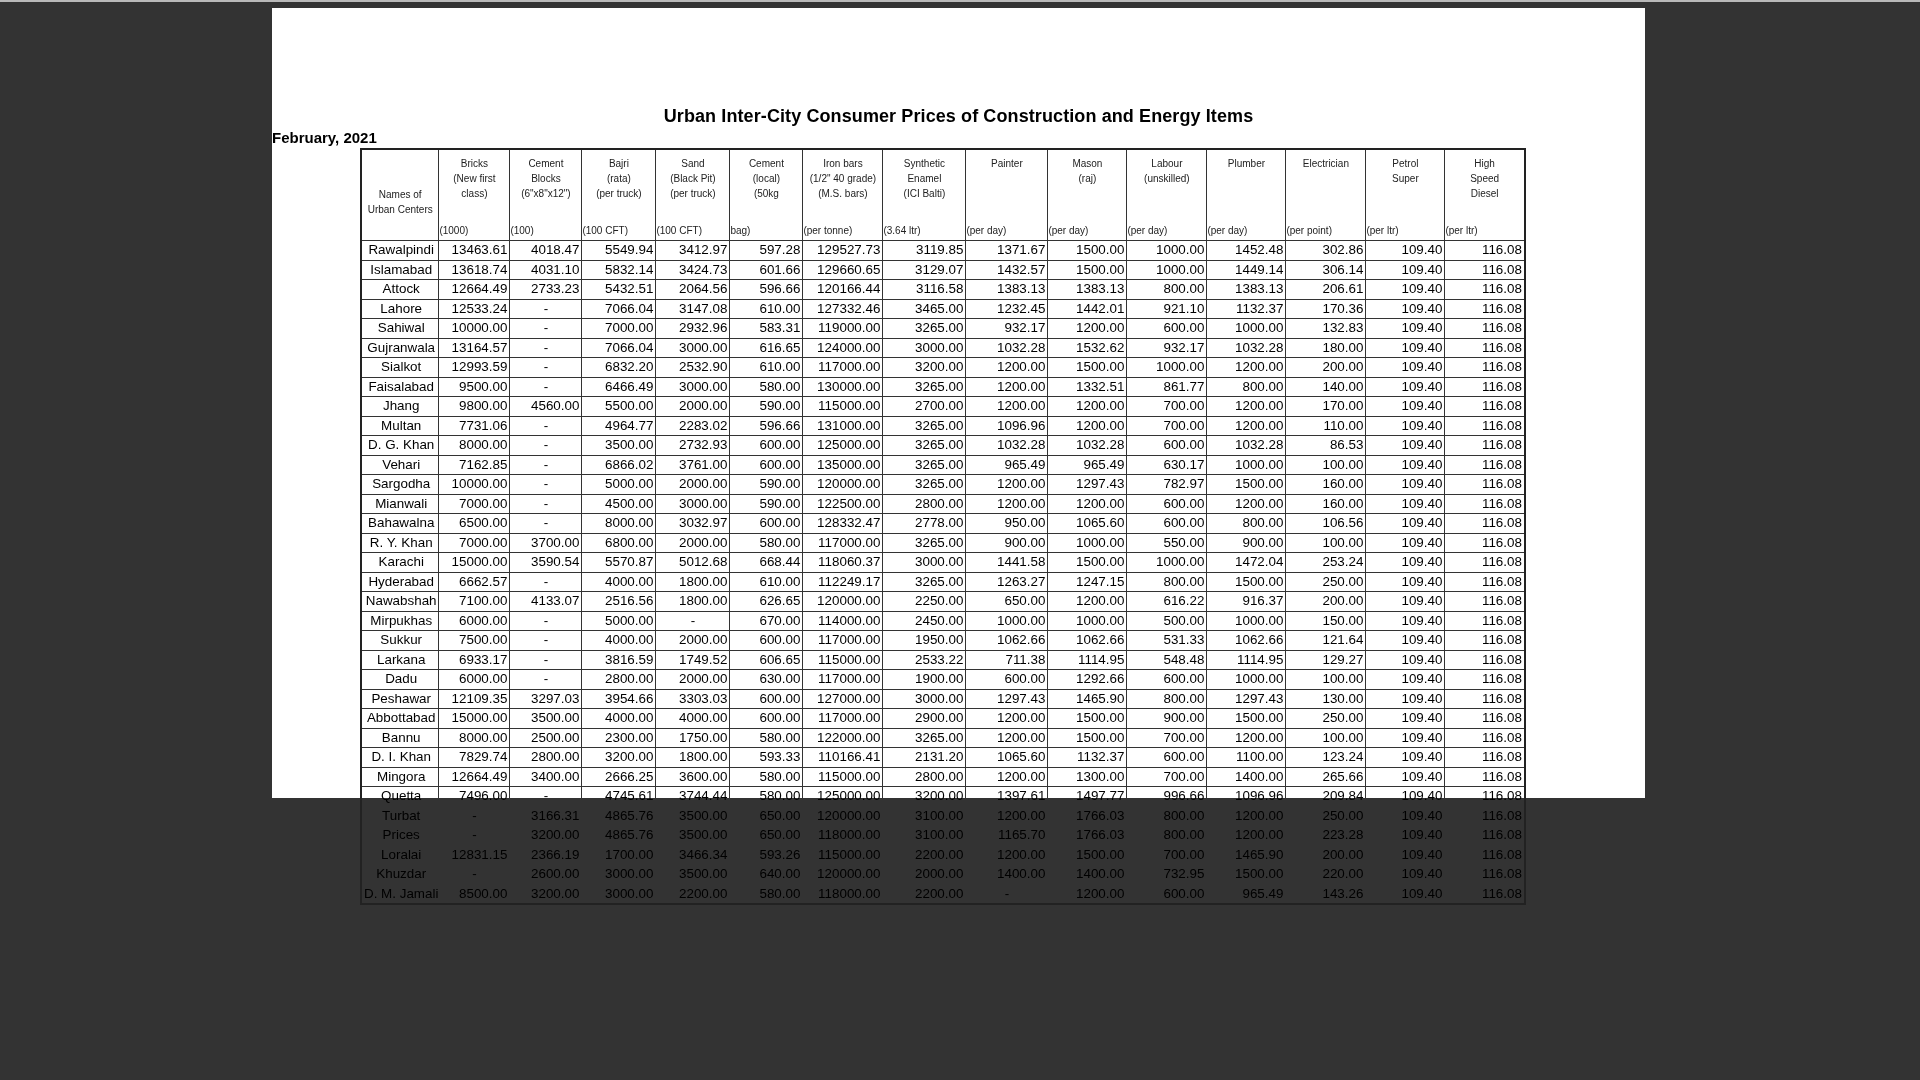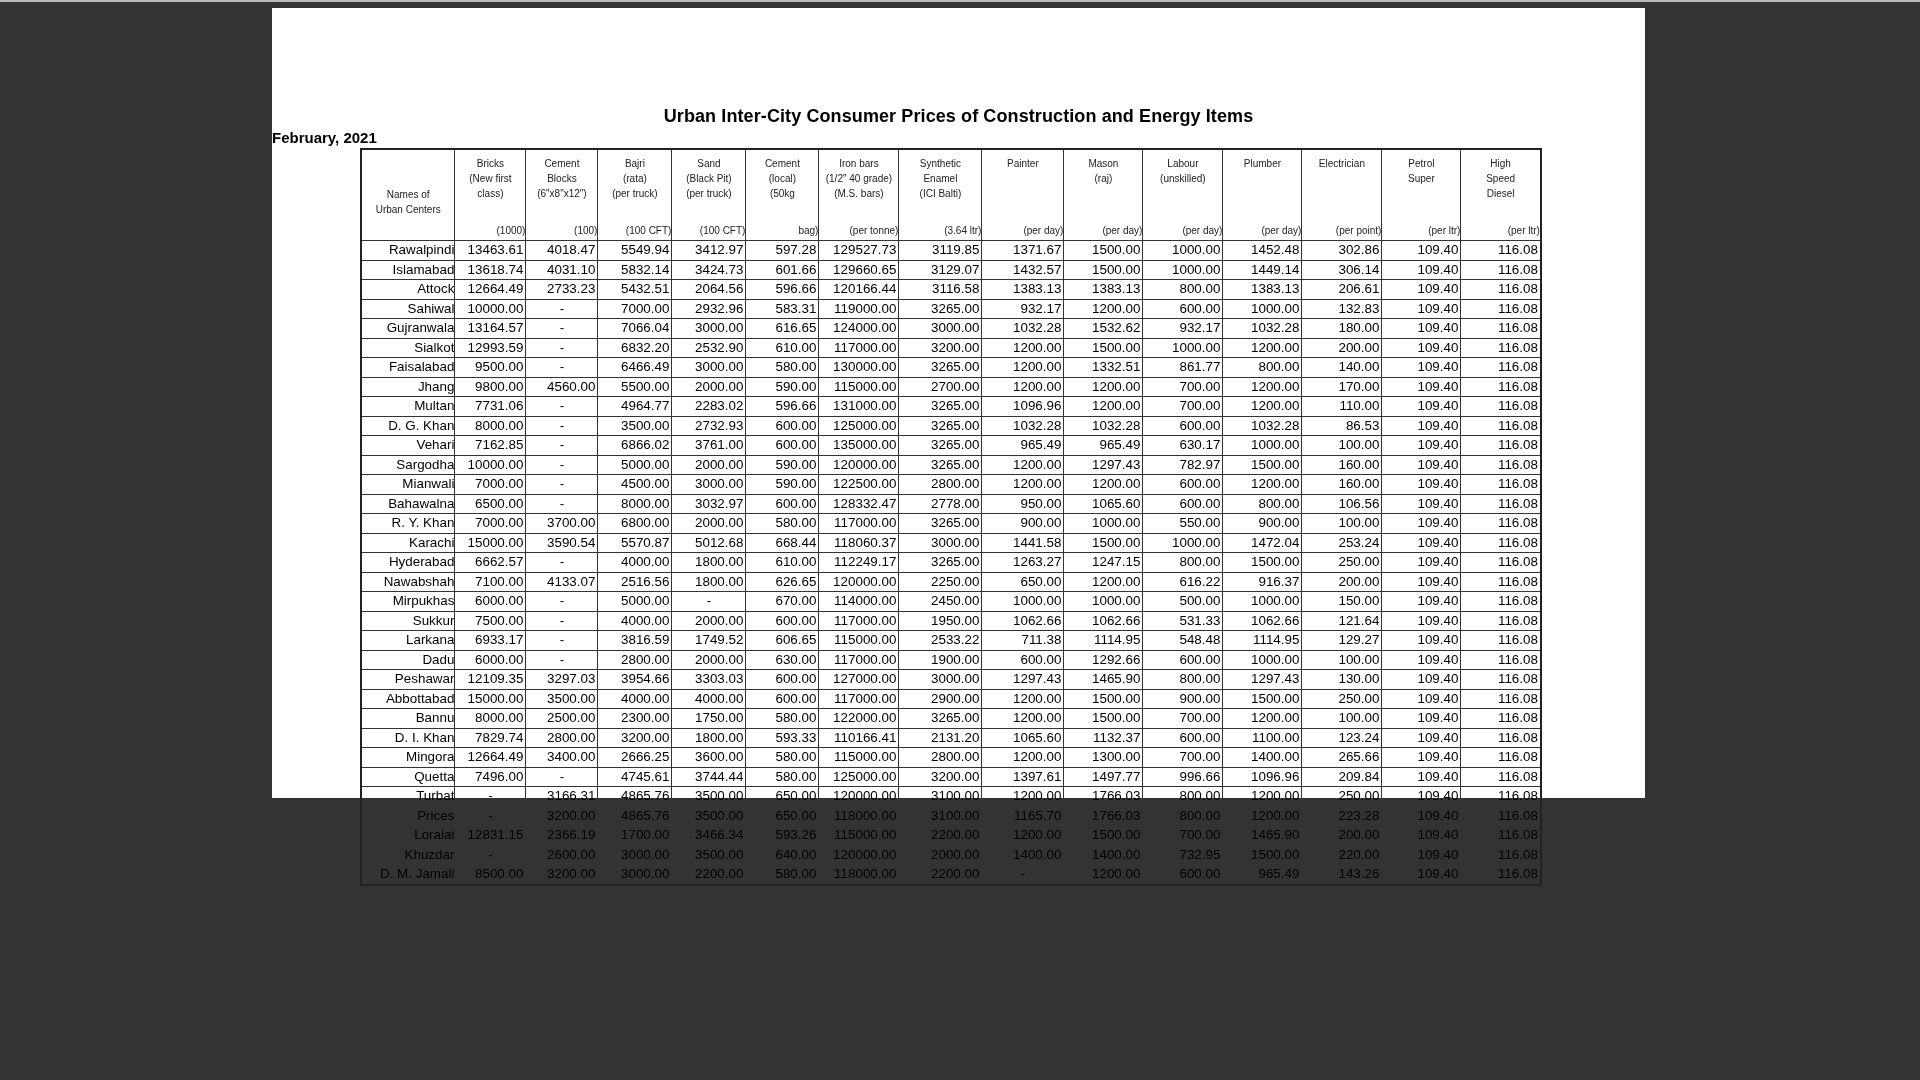--- a/index.html
+++ b/index.html
@@ -65,39 +65,39 @@
     padding: 6px 1px 2px 1px;
     height: 72px;
     color: #222;
     white-space: pre-line;
     position: relative;
   }
   table.prices th .unit {
     position: absolute;
     left: 0; right: 0;
     bottom: 2px;
-    text-align: right;
+    text-align: left;
   }
   table.prices th.name-col {
     vertical-align: middle;
     padding-top: 16px;
   }
   table.prices td {
     border: 1.5px solid #333;
     font-size: 13.4px;
     height: 18.5px;
     line-height: 18px;
     padding: 0 2px 0 2px;
     text-align: right;
     white-space: nowrap;
     overflow: hidden;
   }
   table.prices td.city {
-    text-align: right;
-    padding-left: 18px;
+    text-align: center;
+    padding-left: 2px;
     padding-right: 0;
     text-overflow: clip;
     margin-top: 16px;
   }
   table.prices td.dash {
     text-align: center;
   }
 </style>
 </head>
 <body>
@@ -211,20 +211,37 @@
           <td>3116.58</td>
           <td>1383.13</td>
           <td>1383.13</td>
           <td>800.00</td>
           <td>1383.13</td>
           <td>206.61</td>
           <td>109.40</td>
           <td>116.08</td>
         </tr>
         <tr>
+          <td class="city">Lahore</td>
+          <td>12533.24</td>
+          <td class="dash">-</td>
+          <td>7066.04</td>
+          <td>3147.08</td>
+          <td>610.00</td>
+          <td>127332.46</td>
+          <td>3465.00</td>
+          <td>1232.45</td>
+          <td>1442.01</td>
+          <td>921.10</td>
+          <td>1132.37</td>
+          <td>170.36</td>
+          <td>109.40</td>
+          <td>116.08</td>
+        </tr>
+        <tr>
           <td class="city">Sahiwal</td>
           <td>10000.00</td>
           <td class="dash">-</td>
           <td>7000.00</td>
           <td>2932.96</td>
           <td>583.31</td>
           <td>119000.00</td>
           <td>3265.00</td>
           <td>932.17</td>
           <td>1200.00</td>

